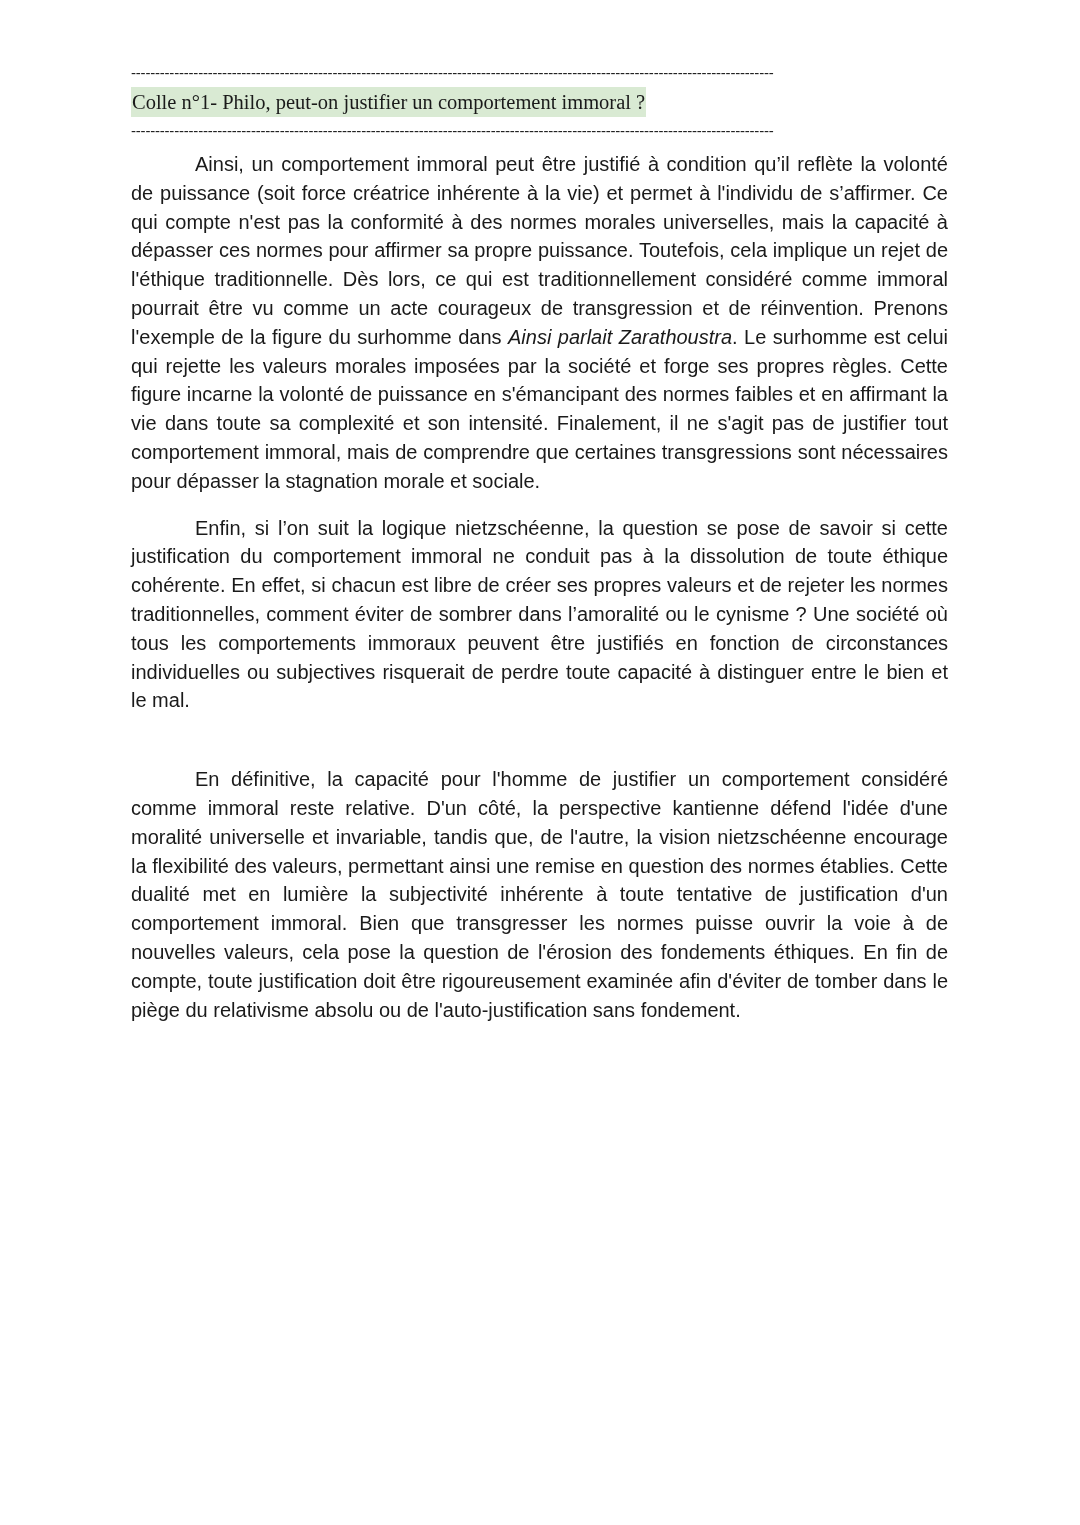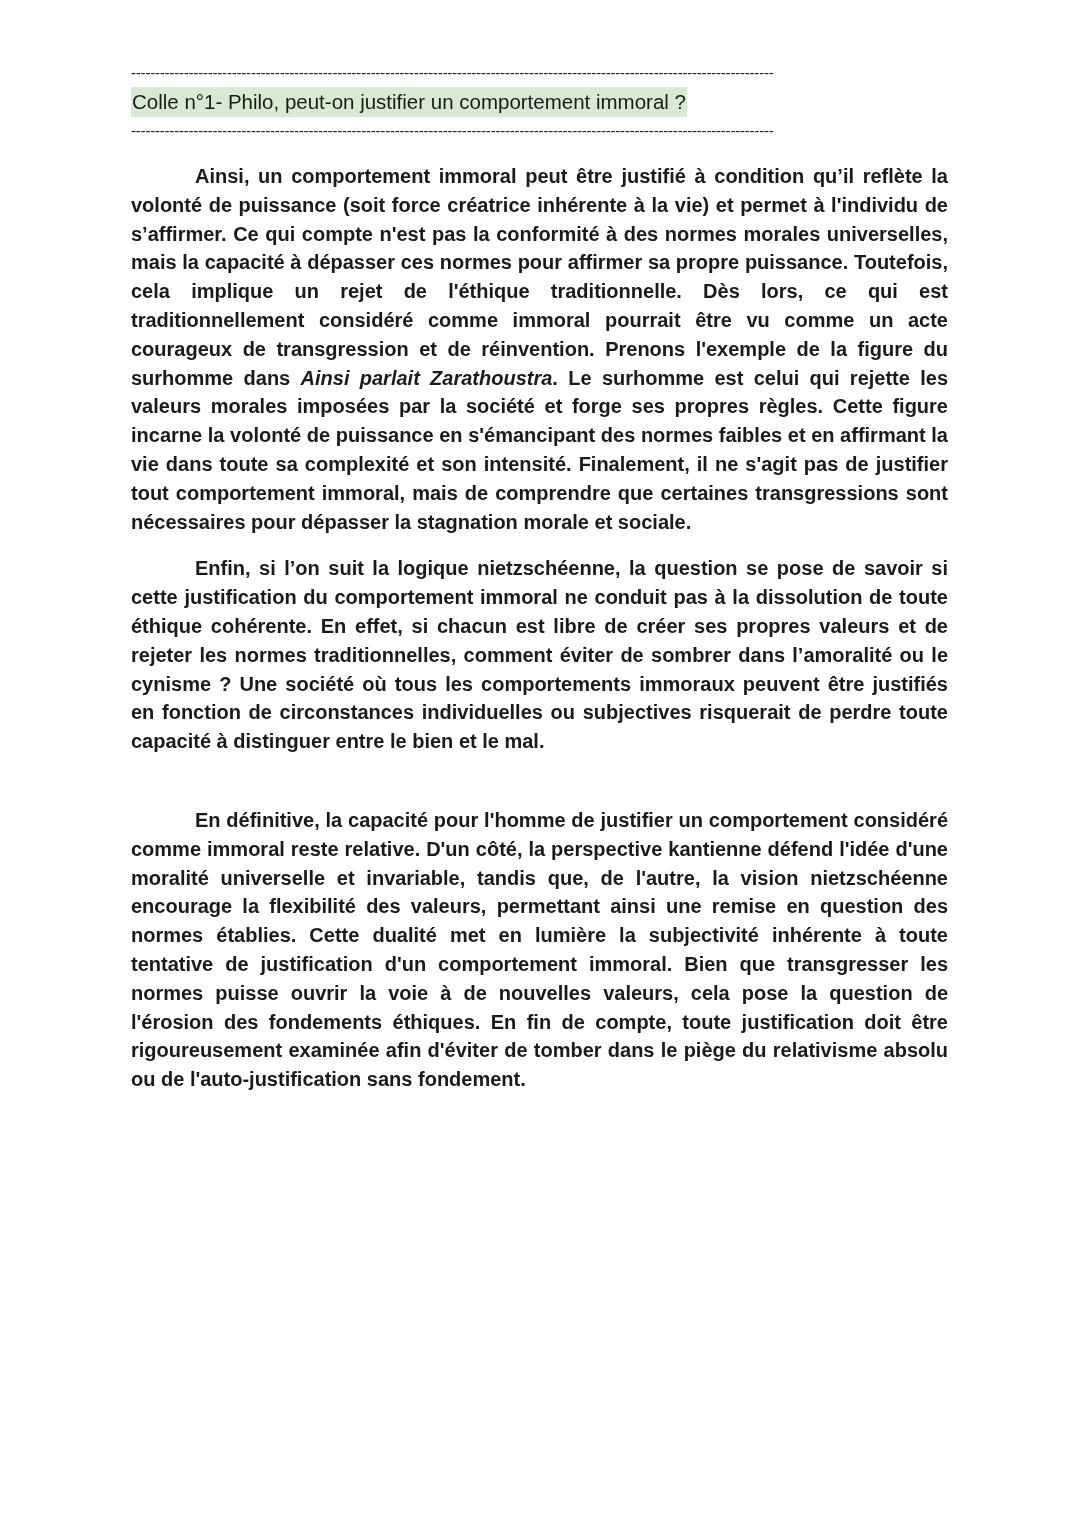--- a/index.html
+++ b/index.html
@@ -27,31 +27,31 @@
       height: 22px;
       white-space: nowrap;
       overflow: hidden;
       color: #222;
       letter-spacing: -0.2px;
     }
     .title-line {
       margin: 3px 0 3px 0;
       height: 30px;
       line-height: 30px;
+      font-family: Liberation Serif, serif;
     }
     .title {
       display: inline-block;
       background: #d9ead3;
       font-size: 20.5px;
       padding: 0 1px;
       color: #1a1a1a;
     }
     .content {
-      margin-top: 20px;
-      font-weight: bold;
+      margin-top: 8px;
     }
     .para {
       font-size: 20px;
       line-height: 28.8px;
       text-align: justify;
       text-indent: 64px;
       margin: 0;
     }
     .para + .para {
       margin-top: 18px;

